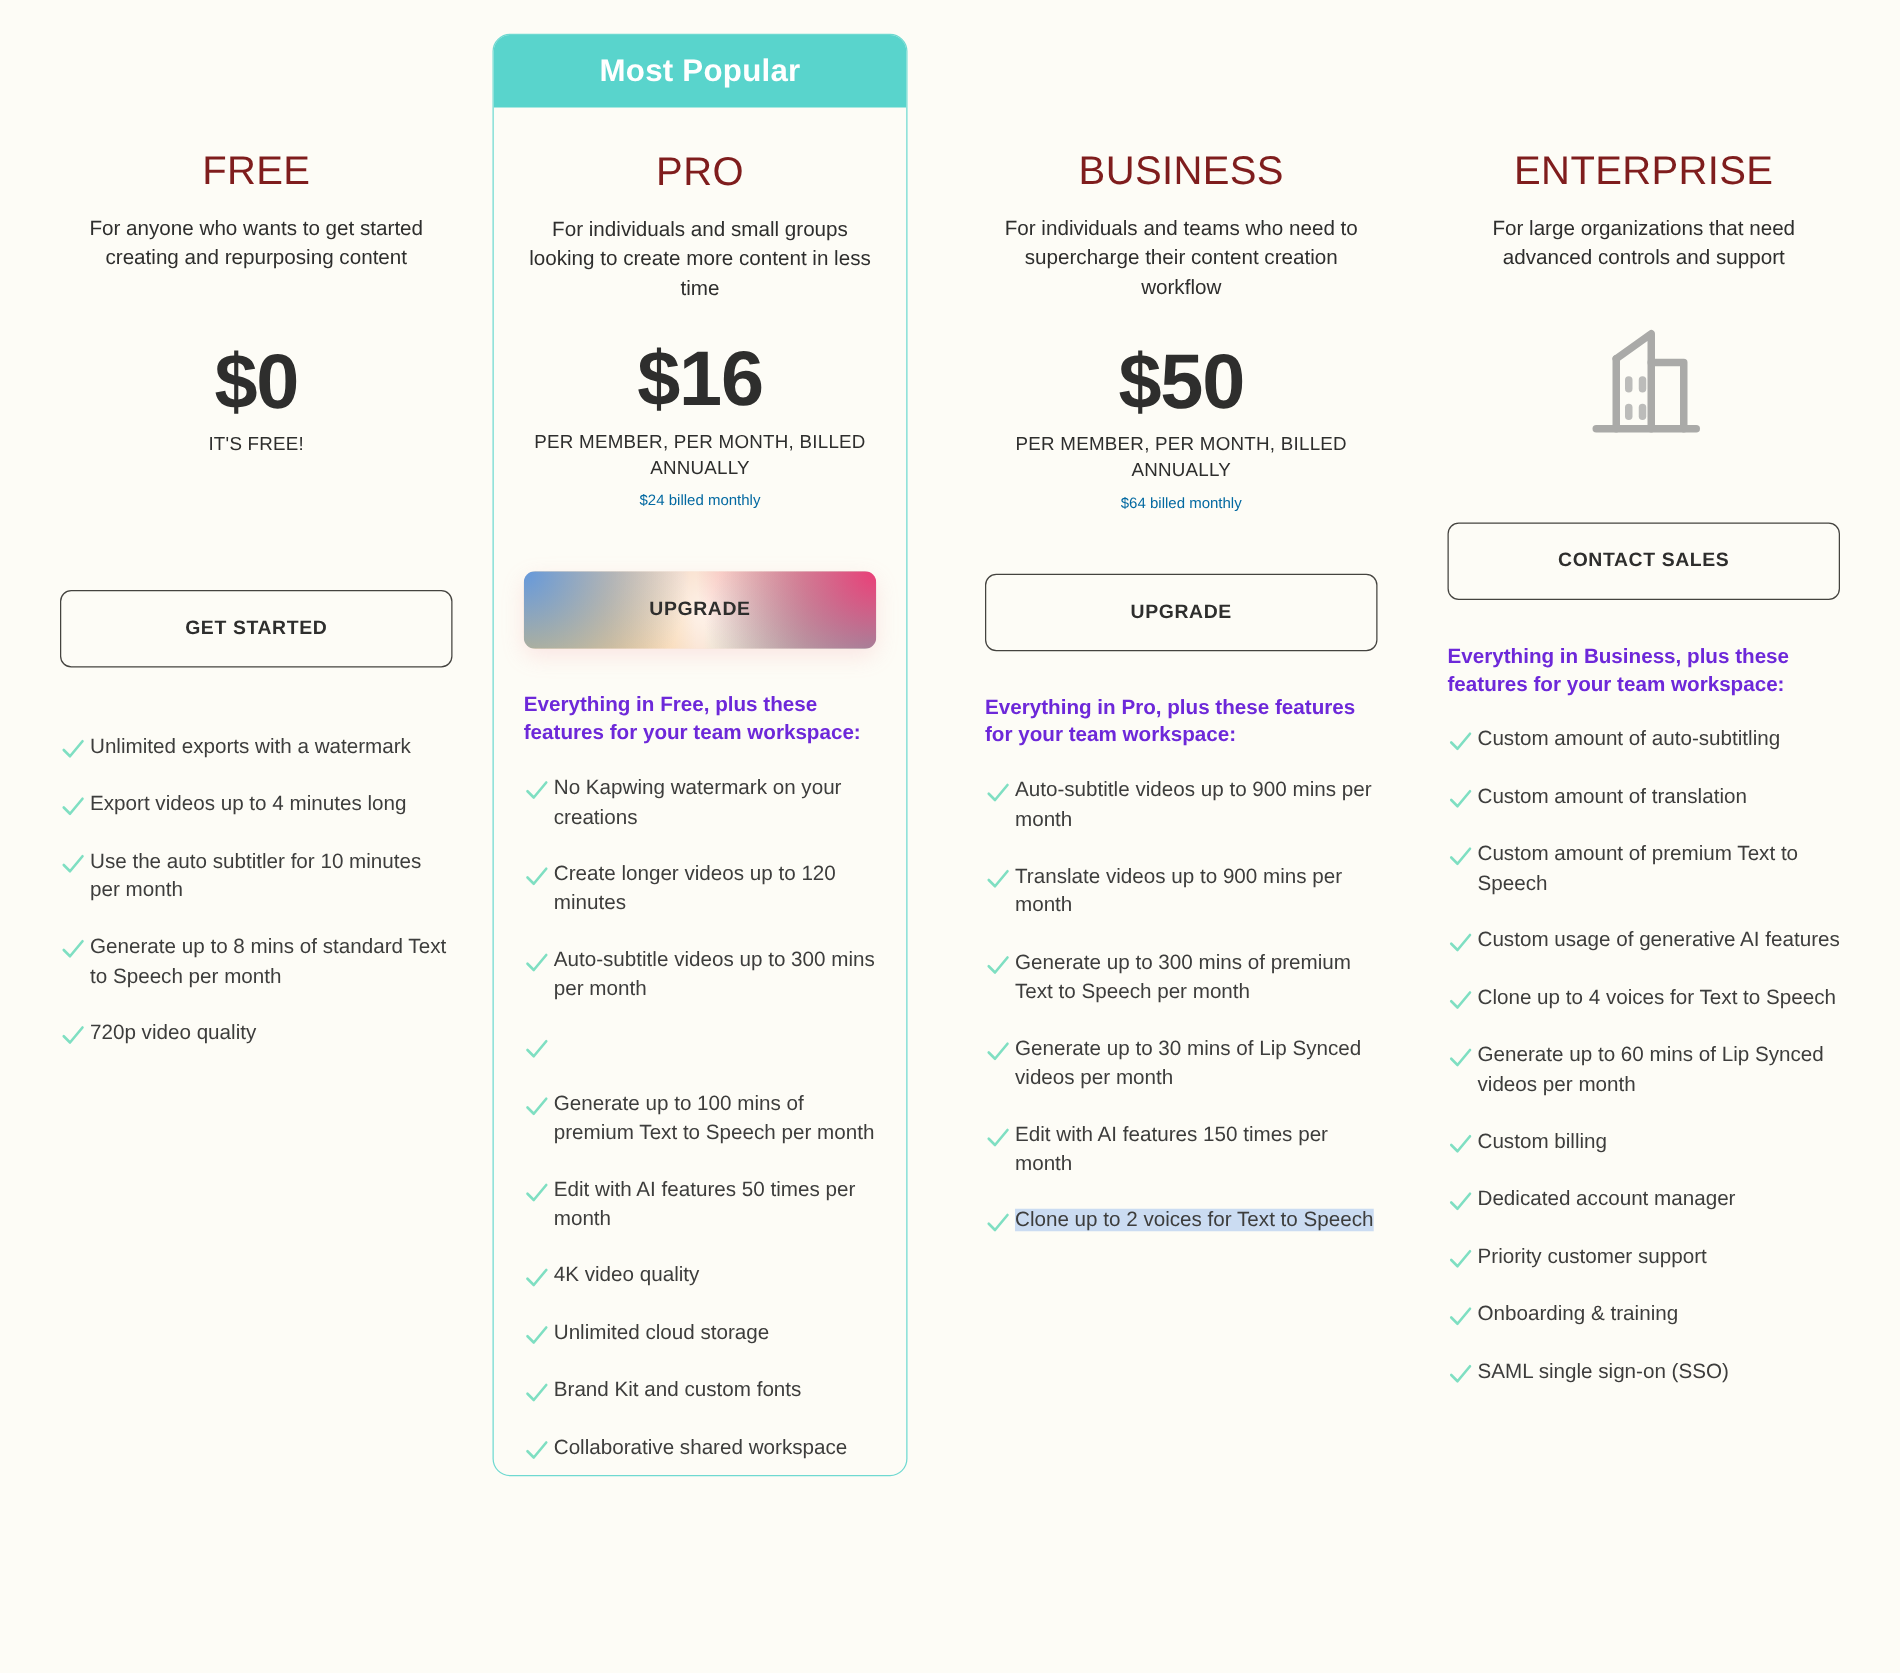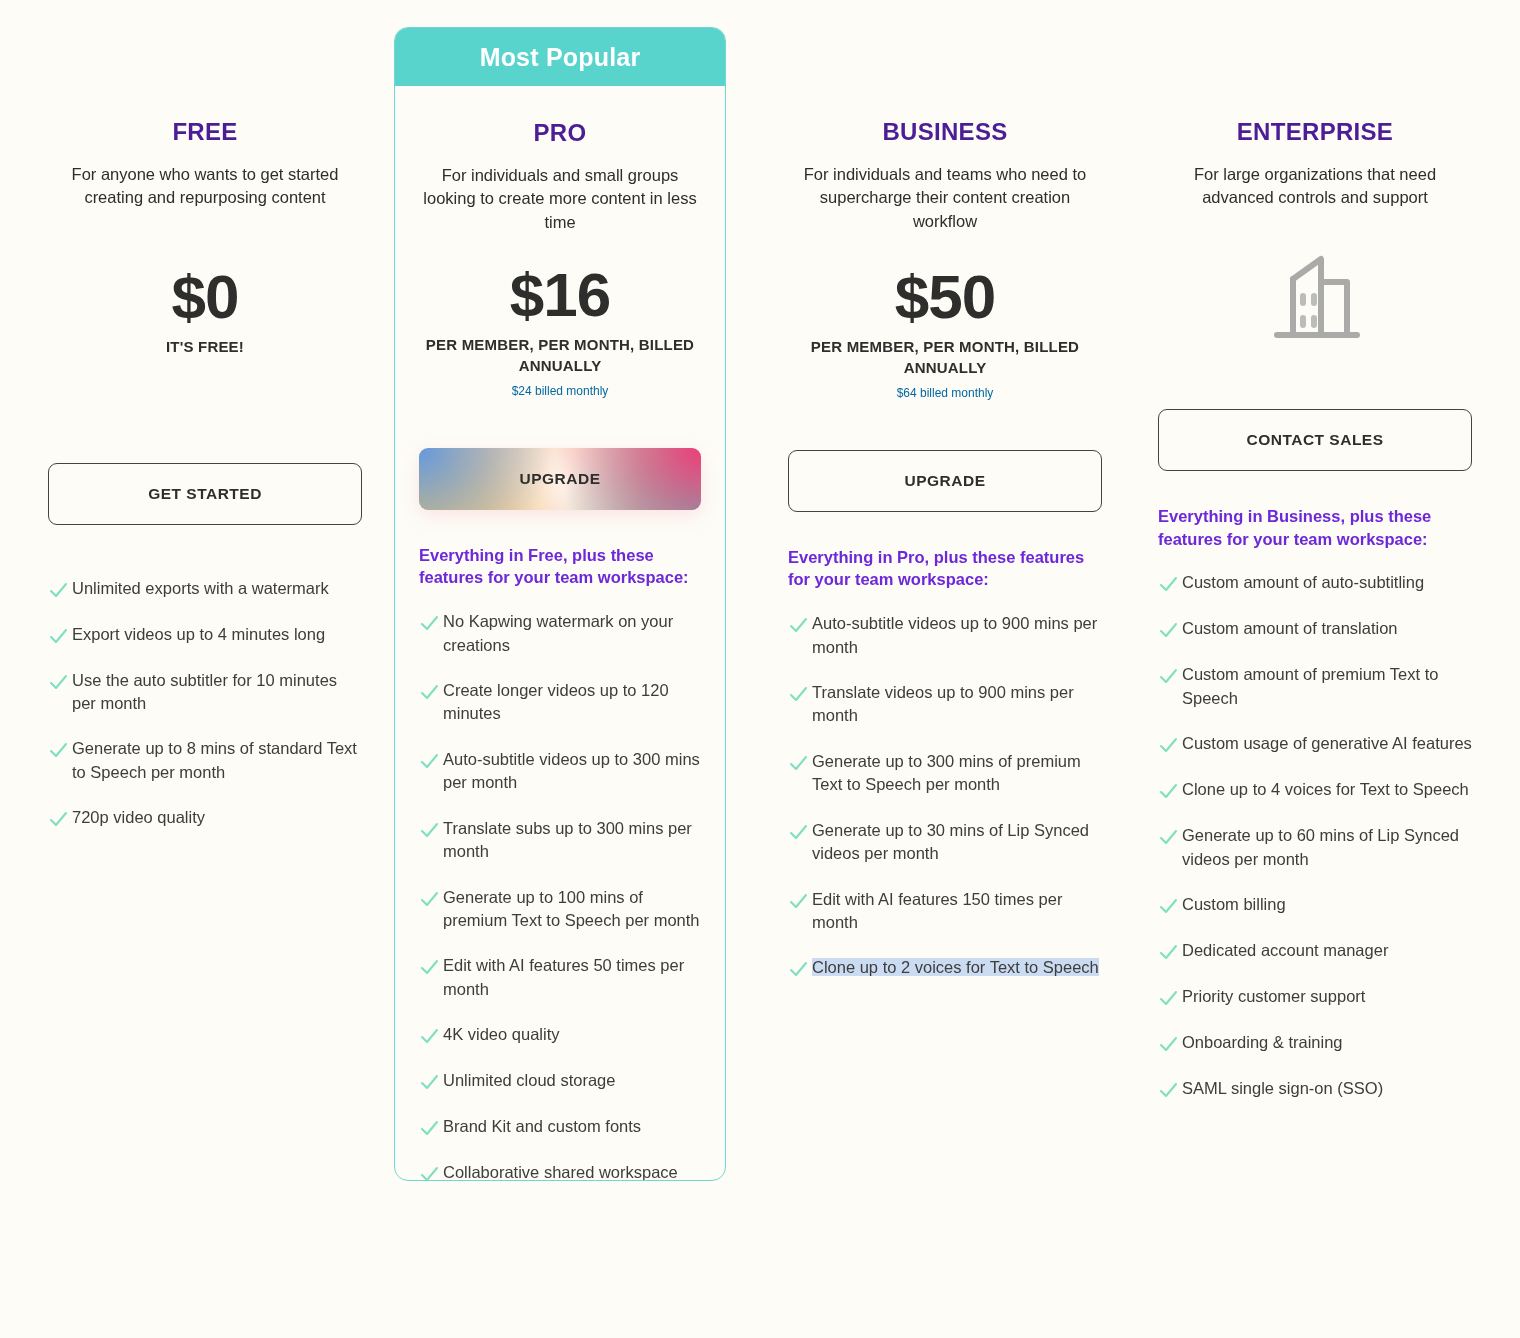--- a/index.html
+++ b/index.html
@@ -51,42 +51,42 @@
   }
   .featured-inner {
     position: absolute;
     left: 0; top: 58px;
     width: 100%;
     padding: 0 24px;
   }
   
   .plan-head { text-align: center; }
   .plan-name {
-    font-size: 24px;
-    font-weight: bold;
+    font-size: 32px;
+    font-weight: normal;
     letter-spacing: .3px;
-    color: #4c1d95;
+    color: #7f1d1d;
   }
   .plan-tagline {
     margin-top: 17px;
     font-size: 16.5px;
     line-height: 1.42;
     color: #2e2e2d;
   }
   .price {
     font-size: 62px;
     font-weight: bold;
     line-height: 1;
     letter-spacing: -1px;
     color: #2e2e2d;
   }
   .price-sub {
     margin-top: 9px;
     font-size: 15px;
-    font-weight: bold;
+    font-weight: normal;
     letter-spacing: .2px;
     line-height: 1.38;
     color: #2e2e2d;
   }
   .price-note {
     margin-top: 7px;
     font-size: 12px;
     color: #0369a1;
   }
   
@@ -262,21 +262,20 @@
                 </svg>
               </span>
             <span class="feature-text">Auto-subtitle videos up to 300 mins per month</span>
           </li>
           <li class="feature-item">
             <span class="check-icon">
                 <svg width="21" height="21" viewBox="0 0 21 21">
                   <path d="M3 11 L8 16 L18 4" fill="none" stroke="#7fdfc2" stroke-width="2.1" stroke-linecap="round" stroke-linejoin="round"></path>
                 </svg>
               </span>
-            <span class="feature-text">Translate subs up to 300 mins per month</span>
           </li>
           <li class="feature-item">
             <span class="check-icon">
                 <svg width="21" height="21" viewBox="0 0 21 21">
                   <path d="M3 11 L8 16 L18 4" fill="none" stroke="#7fdfc2" stroke-width="2.1" stroke-linecap="round" stroke-linejoin="round"></path>
                 </svg>
               </span>
             <span class="feature-text">Generate up to 100 mins of premium Text to Speech per month</span>
           </li>
           <li class="feature-item">

